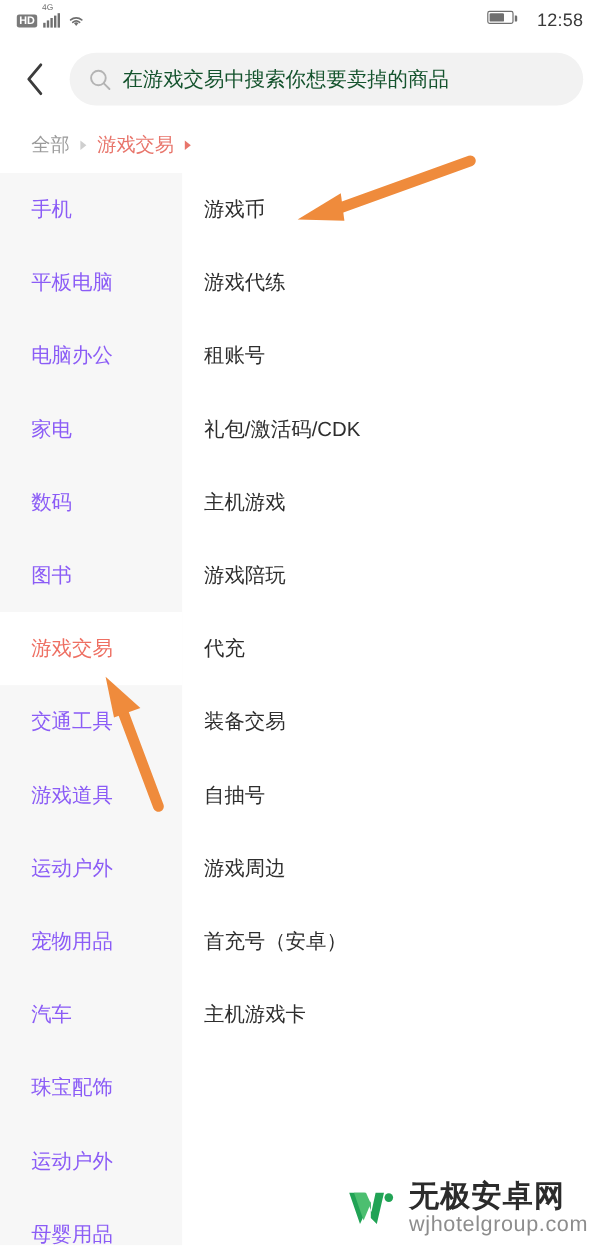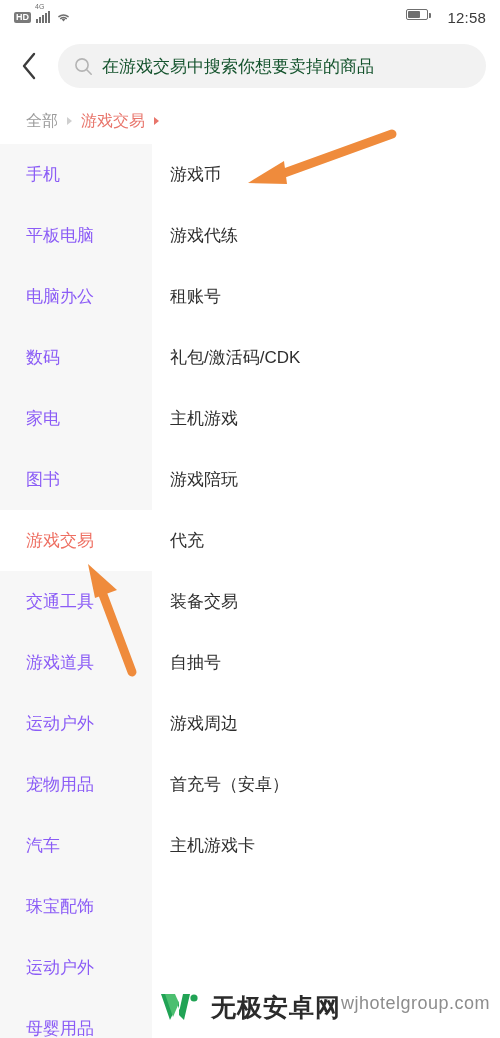--- a/index.html
+++ b/index.html
@@ -104,21 +104,21 @@
   #arrow-top { top:128px; left:240px; }
   #arrow-side { top:548px; left:70px; }
 
   
   .watermark {
     position:absolute; right:10px; bottom:8px;
     display:flex; align-items:center; gap:9px; pointer-events:none;
   }
   .wm-logo { width:46px; height:46px; flex:0 0 46px; }
   .wm-logo svg { display:block; }
-  .wm-text { display:flex; flex-direction:row; line-height:1.05; }
+  .wm-text { display:flex; flex-direction:column; line-height:1.05; }
   .wm-cn { font-size:25px; font-weight:bold; color:#2b2b2b; letter-spacing:1px; }
   .wm-url { font-size:18px; color:#8d8d8d; letter-spacing:0.5px; }
 </style>
 </head>
 <body>
 
 <div id="app">
 
   <div class="statusbar">
     <div class="sb-left">
@@ -174,22 +174,22 @@
     <span class="crumb active">游戏交易</span>
     <span class="crumb-sep pink"></span>
   </div>
 
   <div class="body">
 
     <div class="sidebar">
       <div class="side-item">手机</div>
       <div class="side-item">平板电脑</div>
       <div class="side-item">电脑办公</div>
+      <div class="side-item">家电</div>
       <div class="side-item">数码</div>
-      <div class="side-item">家电</div>
       <div class="side-item">图书</div>
       <div class="side-item selected">游戏交易</div>
       <div class="side-item">交通工具</div>
       <div class="side-item">游戏道具</div>
       <div class="side-item">运动户外</div>
       <div class="side-item">宠物用品</div>
       <div class="side-item">汽车</div>
       <div class="side-item">珠宝配饰</div>
       <div class="side-item">运动户外</div>
       <div class="side-item">母婴用品</div>

